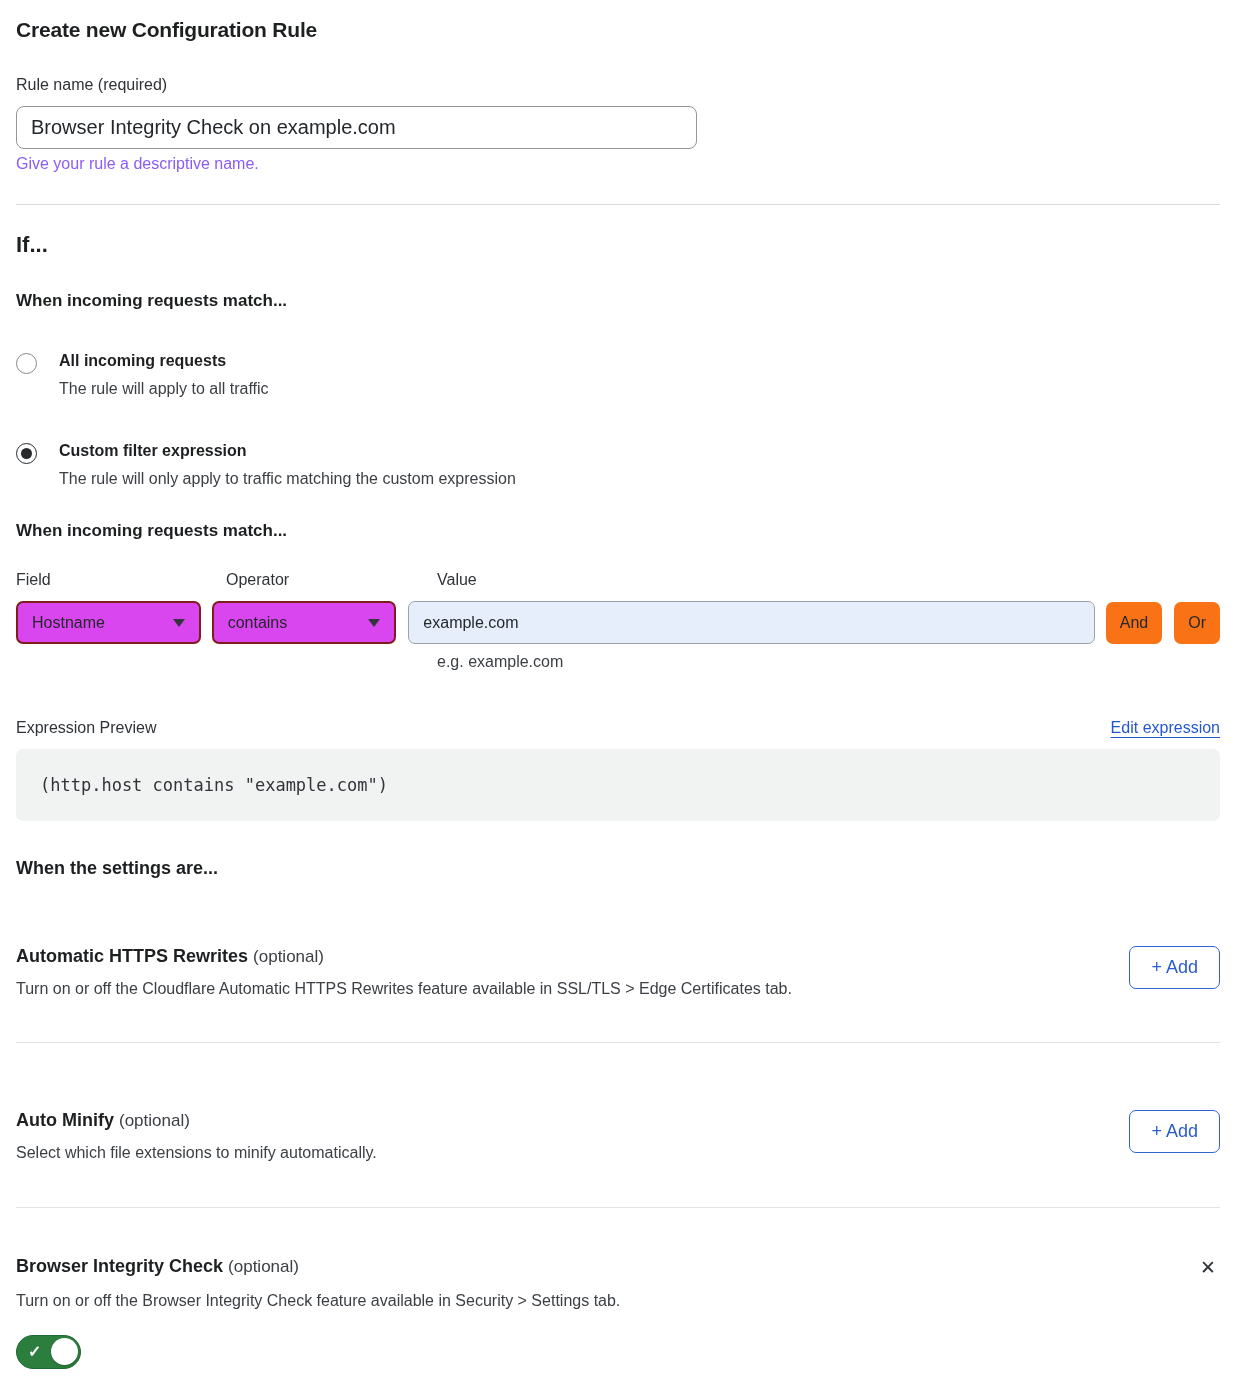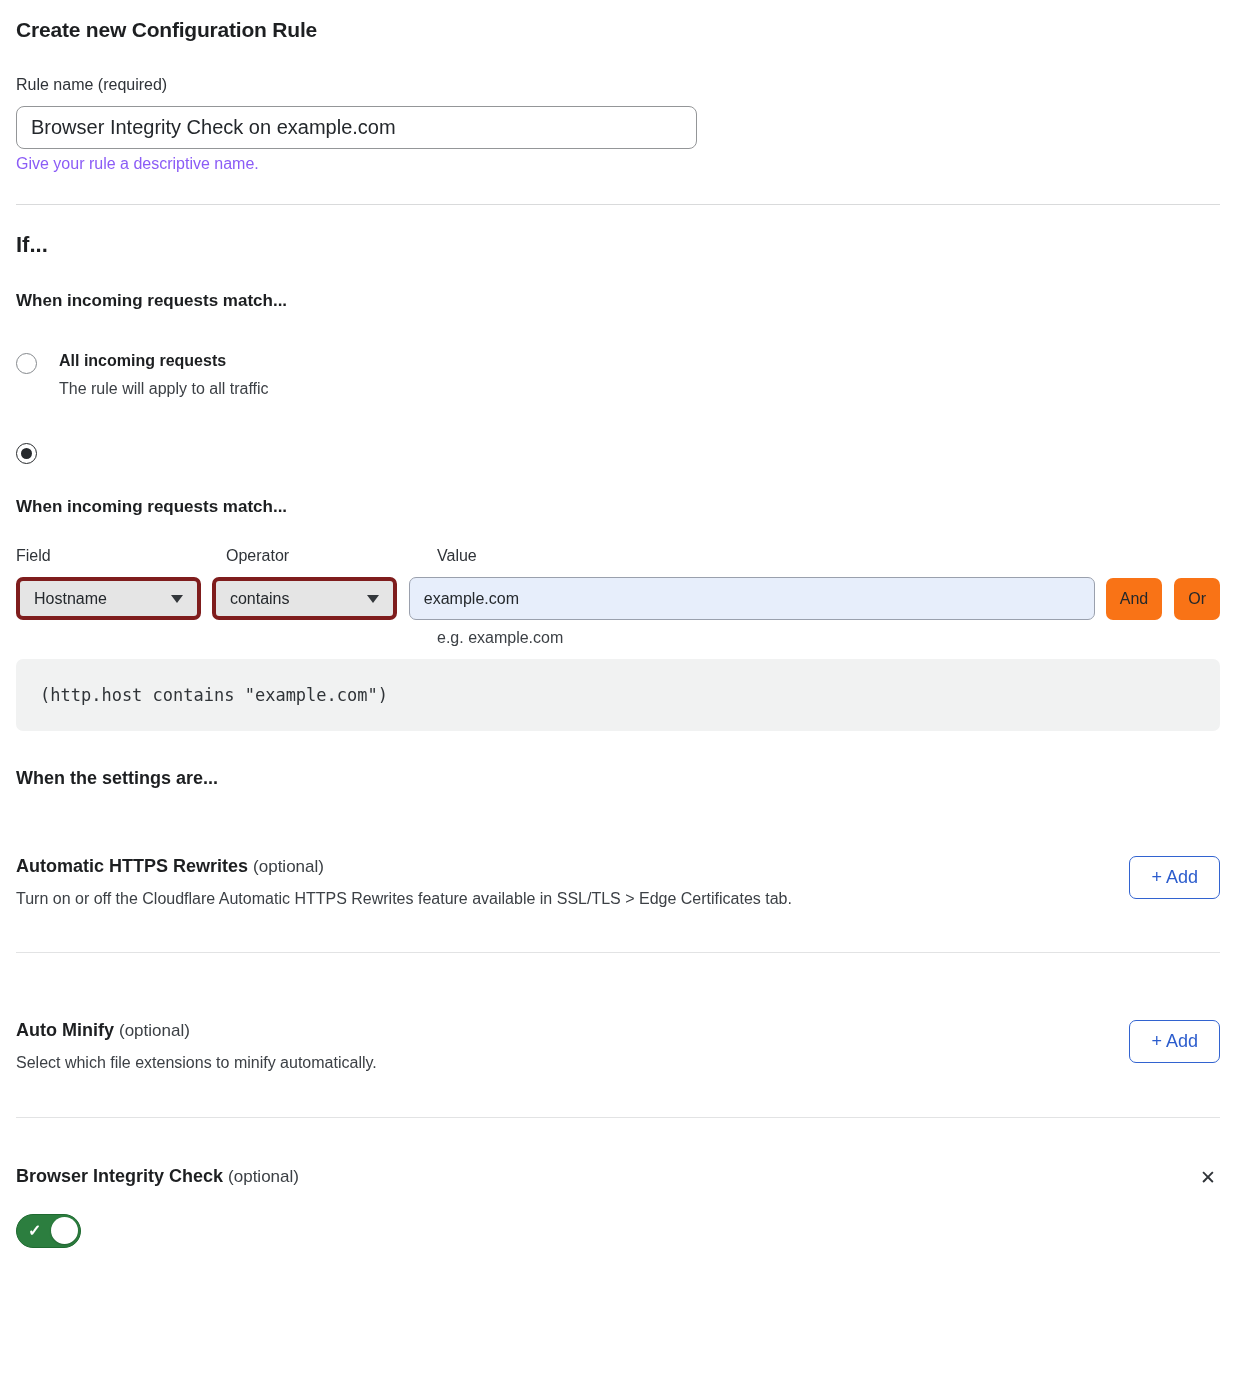--- a/index.html
+++ b/index.html
@@ -75,23 +75,23 @@
   .radio-desc { font-size: 16px; color: #3c4045; margin-top: 10px; }
 
   .builder-labels { display: flex; margin-top: 30px; font-size: 16px; color: #2f3338; }
   .builder-labels .col-field { width: 210px; }
   .builder-labels .col-operator { width: 211px; }
   .builder-labels .col-value { width: 620px; }
 
   .builder-row { display: flex; margin-top: 12px; align-items: center; }
   .select-box {
     width: 199px; height: 43px;
-    border: 4px solid #7f1d1d;
-    border-radius: 7px;
-    background: #e5e5e5;
+    border: 2px solid #7f1d1d;
+    border-radius: 7px;
+    background: #d946ef;
     display: flex;
     align-items: center;
     justify-content: space-between;
     padding: 0 14px;
     font-size: 16px;
     color: #24282c;
     cursor: pointer;
   }
   .select-box .caret {
     width: 0; height: 0;
@@ -227,20 +227,24 @@
   <div class="radio-row">
     <span class="radio-circle"></span>
     <div class="radio-texts">
       <div class="radio-label">All incoming requests</div>
       <div class="radio-desc">The rule will apply to all traffic</div>
     </div>
   </div>
 
   <div class="radio-row">
     <span class="radio-circle selected"></span>
+    <div class="radio-texts">
+      <div class="radio-label">Custom filter expression</div>
+      <div class="radio-desc">The rule will only apply to traffic matching the custom expression</div>
+    </div>
   </div>
 
   <h3 class="match-heading">When incoming requests match...</h3>
 
   <div class="builder-labels">
     <div class="col-field">Field</div>
     <div class="col-operator">Operator</div>
     <div class="col-value">Value</div>
   </div>
 
@@ -256,20 +260,24 @@
     </div>
     <span class="gap-b"></span>
     <input class="value-input" type="text" value="example.com" style="">
     <span class="gap-a"></span>
     <button class="conj-button">And</button>
     <span class="gap-b"></span>
     <button class="conj-button">Or</button>
   </div>
   <div class="value-helper">e.g. example.com</div>
 
+  <div class="preview-row">
+    <span class="preview-label">Expression Preview</span>
+    <a class="edit-link">Edit expression</a>
+  </div>
   <div class="code-block">(http.host contains "example.com")</div>
 
   <h3 class="then-heading">When the settings are...</h3>
 
   <div class="setting-section">
     <div>
       <div class="setting-title">
         <span>Automatic HTTPS Rewrites</span>
         <span class="setting-optional">(optional)</span>
       </div>
@@ -294,19 +302,20 @@
   <hr class="section-divider divider-am">
 
   <div>
     <div class="bic-header">
       <div class="setting-title">
         <span>Browser Integrity Check</span>
         <span class="setting-optional">(optional)</span>
       </div>
       <button class="close-button">✕</button>
     </div>
+    <div class="setting-desc">Turn on or off the Browser Integrity Check feature available in Security &gt; Settings tab.</div>
     <span class="toggle">
       <span class="check-mark">✓</span>
       <span class="knob"></span>
     </span>
   </div>
 
 </div>
 
 </body></html>

